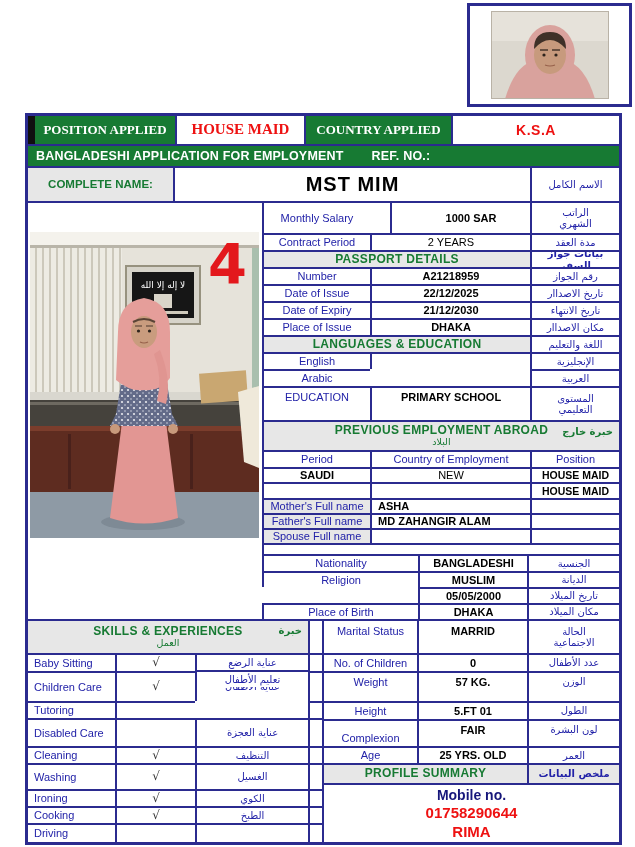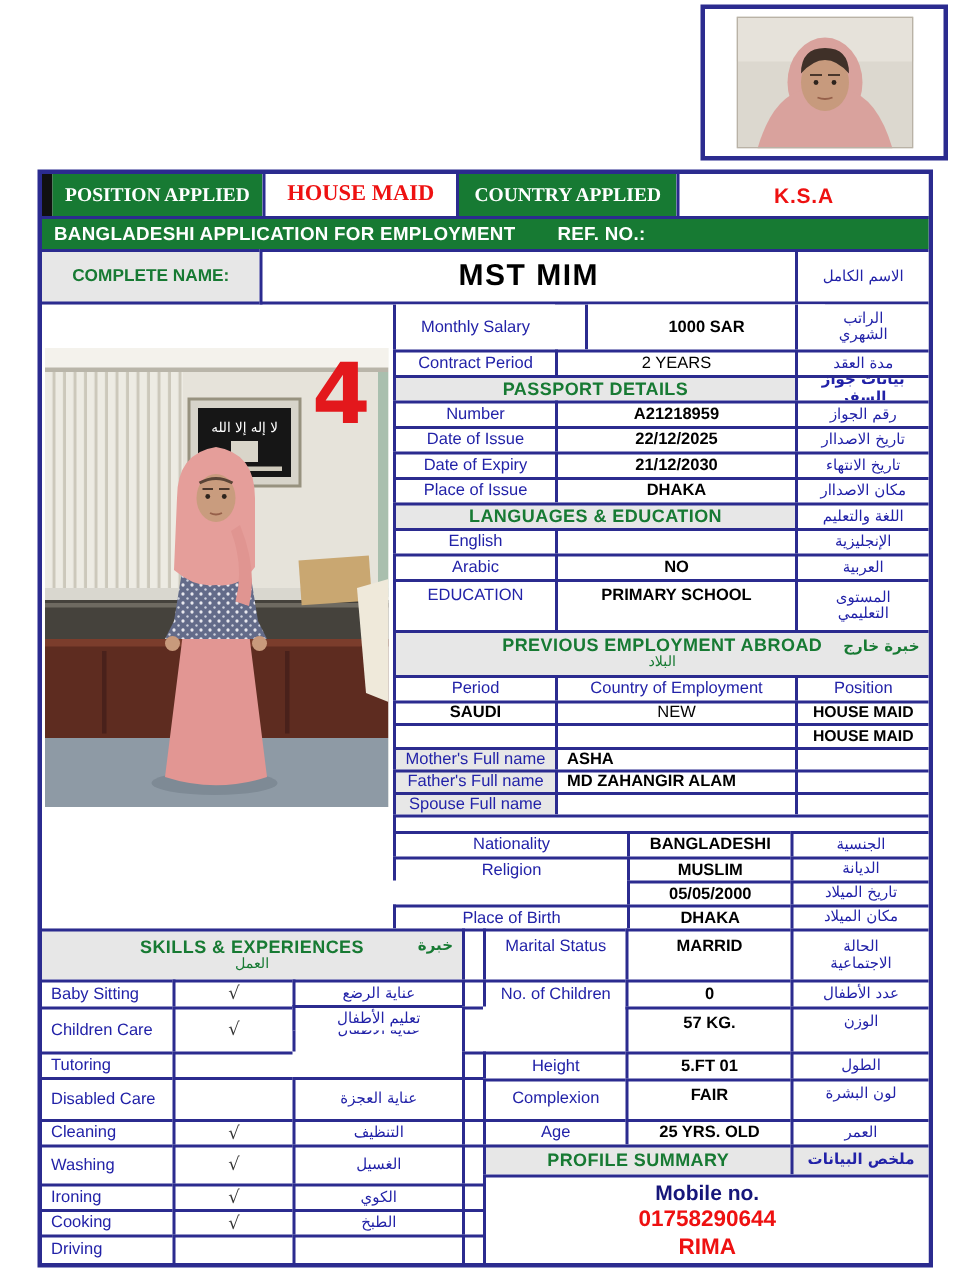--- a/index.html
+++ b/index.html
@@ -168,21 +168,20 @@
   <div class="c ar" style="left:502px;top:202px;width:89px;height:17px">مكان الاصداار</div>
 
   <div class="c hdr" style="left:234px;top:219px;width:268px;height:17px">LANGUAGES &amp; EDUCATION</div>
   <div class="c ar" style="left:502px;top:219px;width:89px;height:17px">اللغة والتعليم</div>
 
   <div class="c" style="left:234px;top:236px;width:108px;height:17px">English</div>
   <div class="c val" style="left:342px;top:236px;width:160px;height:17px"></div>
   <div class="c ar" style="left:502px;top:236px;width:89px;height:17px">الإنجليزية</div>
 
   <div class="c" style="left:234px;top:253px;width:108px;height:17px">Arabic</div>
-  <div class="c val" style="left:342px;top:253px;width:160px;height:17px">NO</div>
   <div class="c ar" style="left:502px;top:253px;width:89px;height:17px">العربية</div>
 
   <div class="c" style="left:234px;top:270px;width:108px;height:34px;align-items:flex-start;padding-top:3px">EDUCATION</div>
   <div class="c val" style="left:342px;top:270px;width:160px;height:34px;align-items:flex-start;padding-top:3px">PRIMARY SCHOOL</div>
   <div class="c ar colfx" style="left:502px;top:270px;width:89px;height:34px">
     <span>المستوى</span>
     <span>التعليمي</span>
   </div>
 
   <div class="c hdr" style="left:234px;top:304px;width:357px;height:30px">
@@ -291,28 +290,29 @@
 
   <div class="c noL leftal" style="left:0;top:707px;width:87px;height:19px">Driving</div>
   <div class="c chk" style="left:87px;top:707px;width:80px;height:19px"></div>
   <div class="c ar" style="left:167px;top:707px;width:113px;height:19px"></div>
   <div class="c" style="left:280px;top:707px;width:14px;height:19px"></div>
 
   <div class="c" style="left:294px;top:537px;width:95px;height:18px">No. of Children</div>
   <div class="c val" style="left:389px;top:537px;width:110px;height:18px">0</div>
   <div class="c ar" style="left:499px;top:537px;width:92px;height:18px">عدد الأطفال</div>
 
+  <div class="c" style="left:294px;top:555px;width:95px;height:30px;align-items:flex-start;padding-top:3px">Weight</div>
   <div class="c val" style="left:389px;top:555px;width:110px;height:30px;align-items:flex-start;padding-top:3px">57 KG.</div>
   <div class="c ar" style="left:499px;top:555px;width:92px;height:30px;align-items:flex-start;padding-top:3px">الوزن</div>
 
   <div class="c" style="left:294px;top:585px;width:95px;height:18px">Height</div>
   <div class="c val" style="left:389px;top:585px;width:110px;height:18px">5.FT 01</div>
   <div class="c ar" style="left:499px;top:585px;width:92px;height:18px">الطول</div>
 
-  <div class="c" style="left:294px;top:603px;width:95px;height:27px;align-items:flex-start;padding-top:5px">Complexion</div>
+  <div class="c" style="left:294px;top:603px;width:95px;height:27px;align-items:flex-start;padding-top:11px">Complexion</div>
   <div class="c val" style="left:389px;top:603px;width:110px;height:27px;align-items:flex-start;padding-top:3px">FAIR</div>
   <div class="c ar" style="left:499px;top:603px;width:92px;height:27px;align-items:flex-start;padding-top:3px">لون البشرة</div>
 
   <div class="c" style="left:294px;top:630px;width:95px;height:17px">Age</div>
   <div class="c val" style="left:389px;top:630px;width:110px;height:17px">25 YRS. OLD</div>
   <div class="c ar" style="left:499px;top:630px;width:92px;height:17px">العمر</div>
 
   <div class="c hdr" style="left:294px;top:647px;width:205px;height:20px">PROFILE SUMMARY</div>
   <div class="c ar" style="left:499px;top:647px;width:92px;height:20px;font-weight:bold;background:var(--gray)">ملخص البيانات</div>
 

